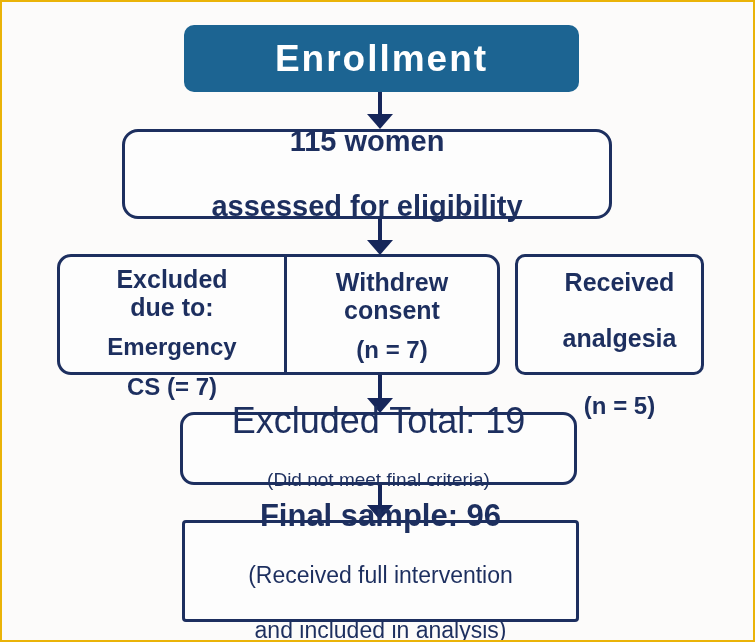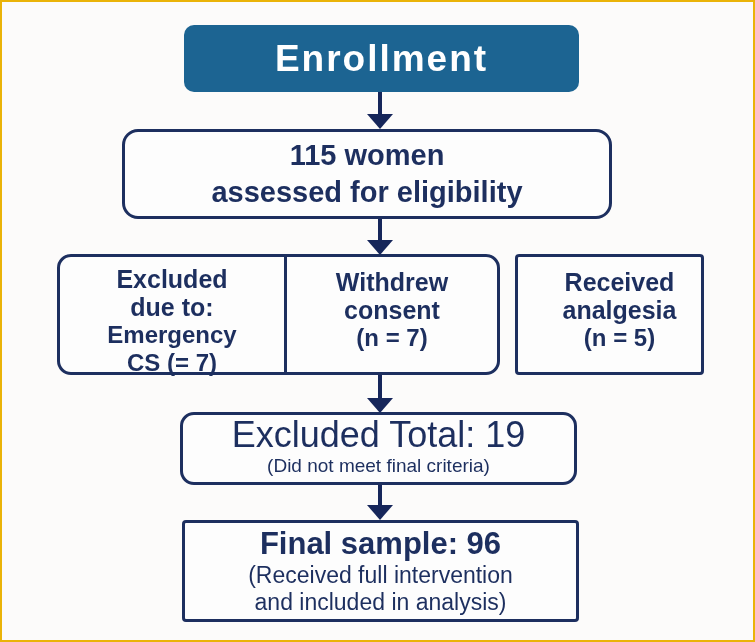--- a/index.html
+++ b/index.html
@@ -23,20 +23,21 @@
     display: flex;
     flex-direction: column;
     align-items: center;
     justify-content: center;
     text-align: center;
     color: #1d2f5f;
   }
   .outlined {
     background: #fdfdfd;
     border: 3px solid #1d2f5f;
+    gap: 28px;
   }
   .title-box {
     left: 182px; top: 23px;
     width: 395px; height: 67px;
     background: #1c6492;
     border-radius: 10px;
   }
   .title-box .ttl {
     color: #ffffff;
     font-size: 37px;
@@ -76,34 +77,35 @@
     width: 227px;
     border-right: 3px solid #1d2f5f;
   }
   .cell-mid {
     flex: 1;
     padding-top: 11px;
   }
   .analgesia-box {
     left: 513px; top: 252px;
     width: 189px; height: 121px;
-    border-radius: 4px;
+    border-radius: 10px;
     justify-content: flex-start;
     padding-top: 11px;
     padding-left: 20px;
   }
   .small-bold {
     font-size: 25px;
     font-weight: bold;
     line-height: 28px;
   }
   .small-med {
     font-size: 24px;
     font-weight: 600;
     line-height: 28px;
+    margin-top: 12px;
   }
   .excluded-box {
     left: 178px; top: 410px;
     width: 397px; height: 73px;
     border-radius: 14px;
   }
   .excluded-box .main {
     font-size: 36px;
     font-weight: normal;
     line-height: 34px;

